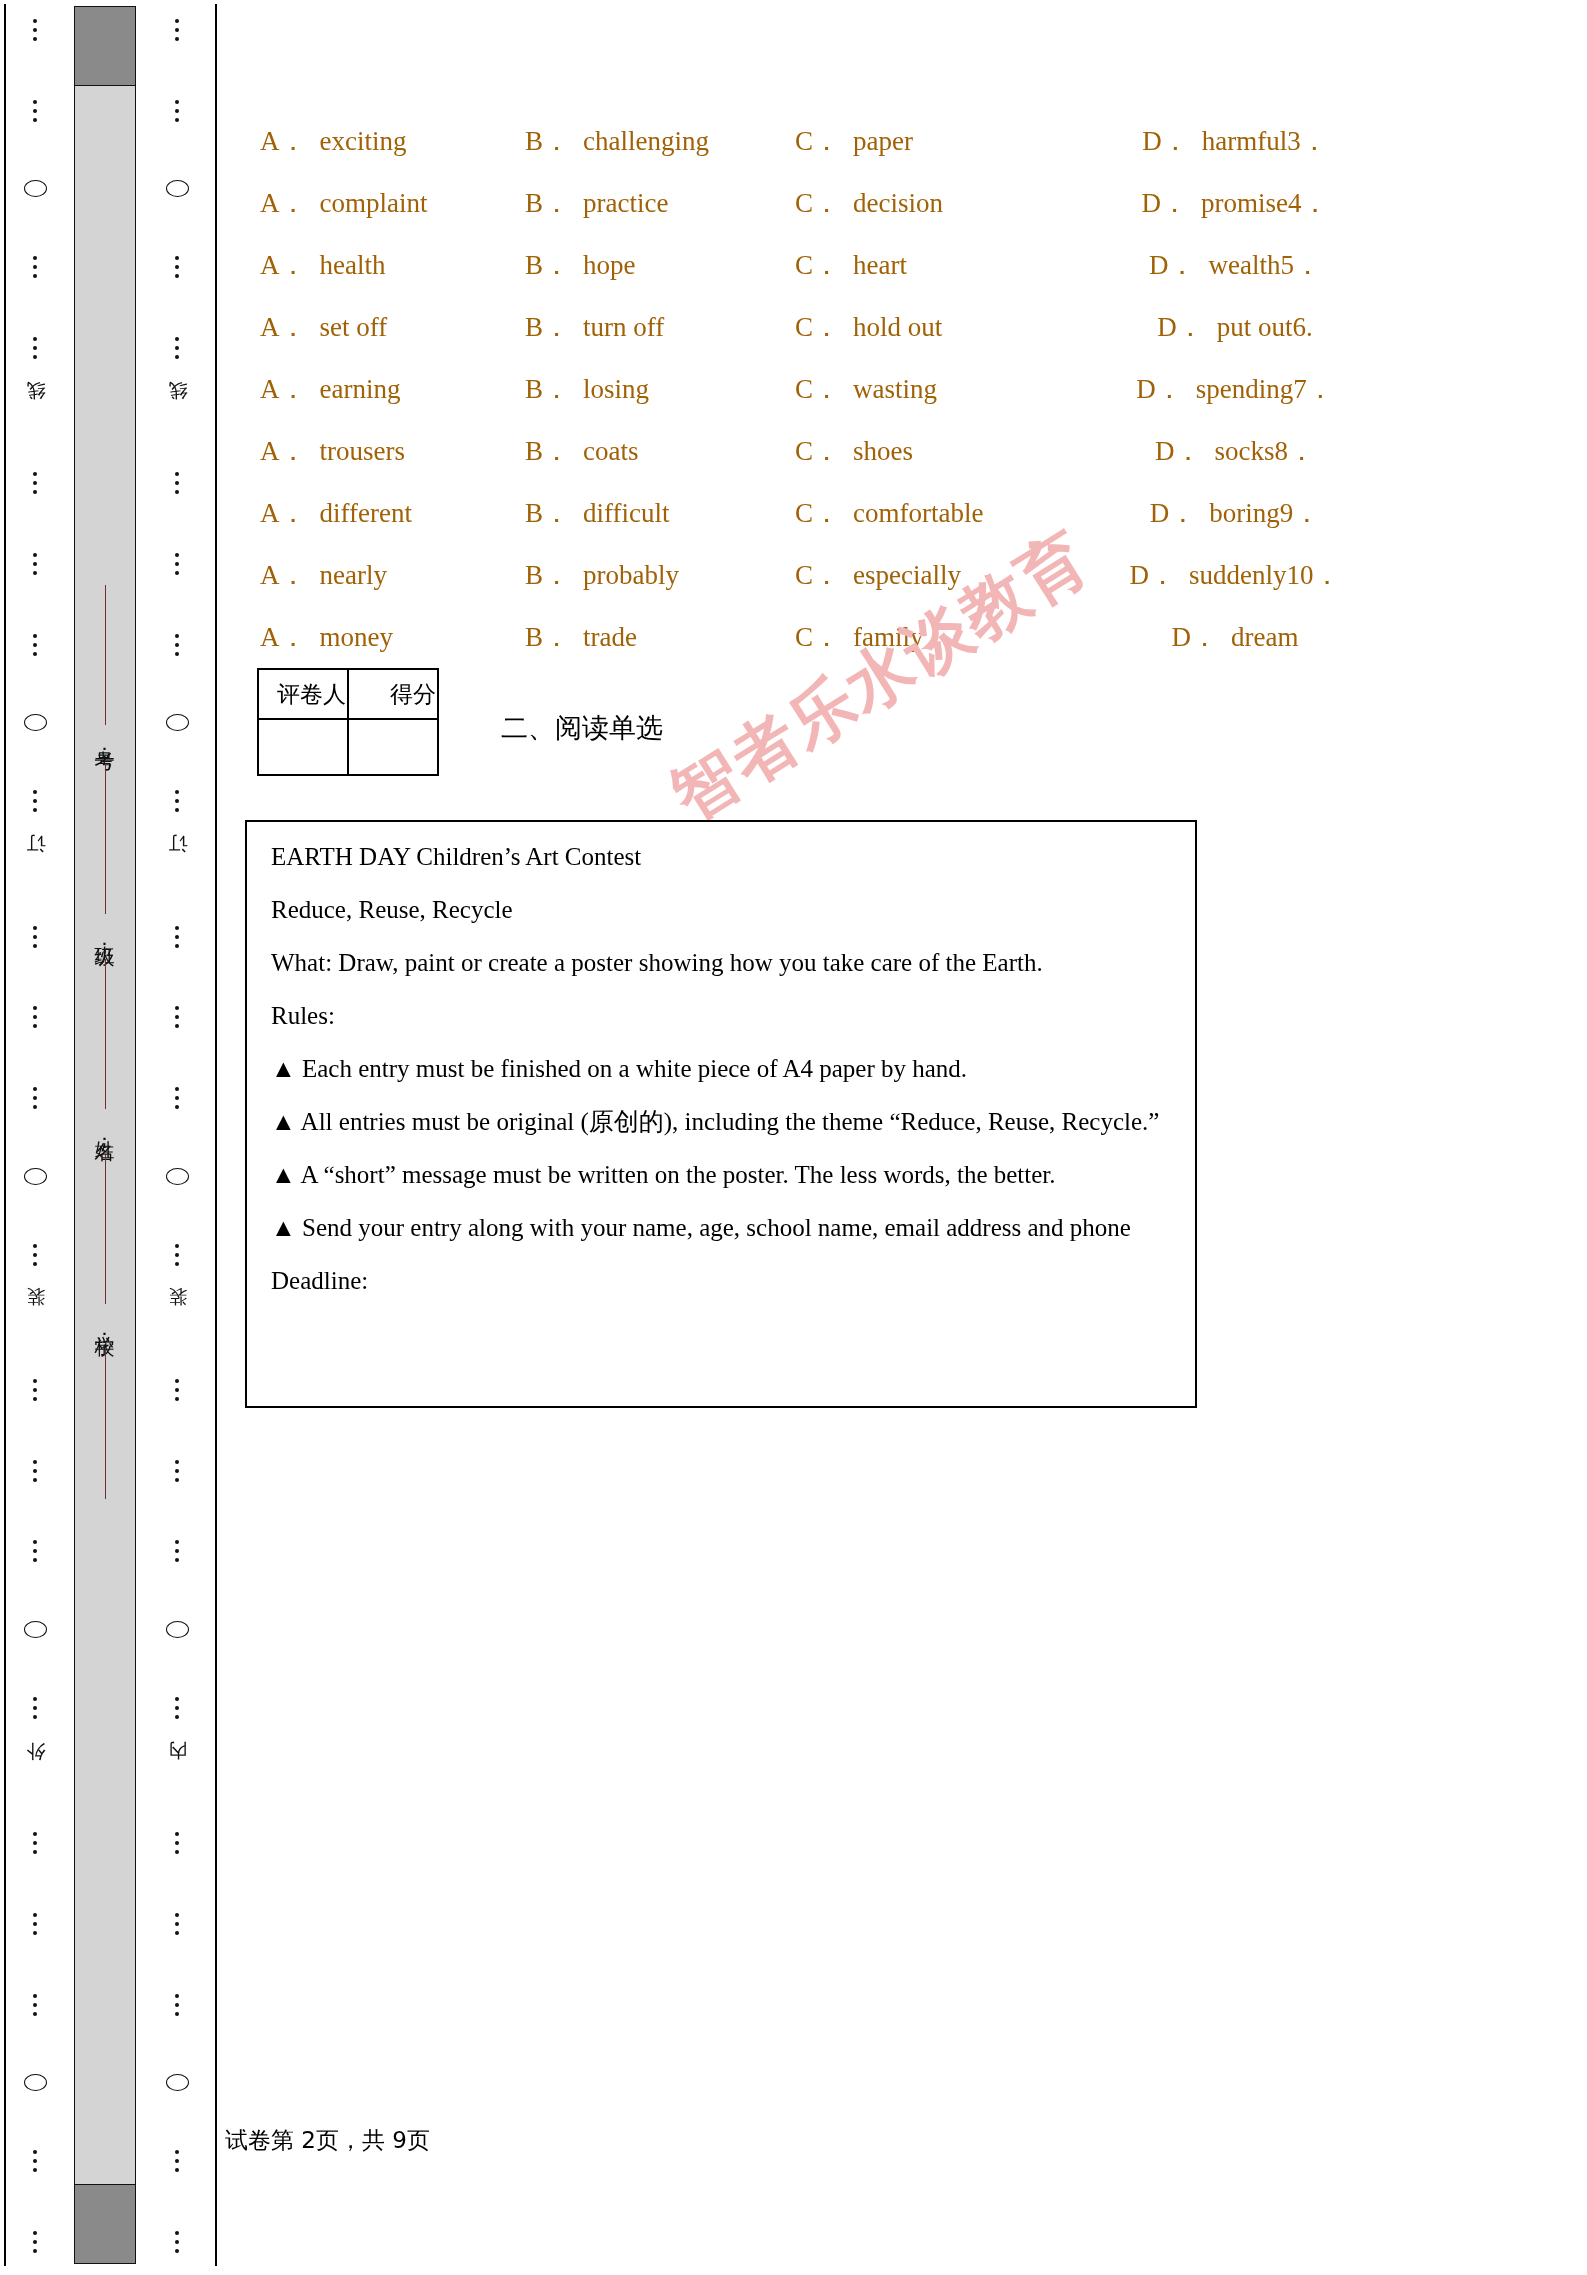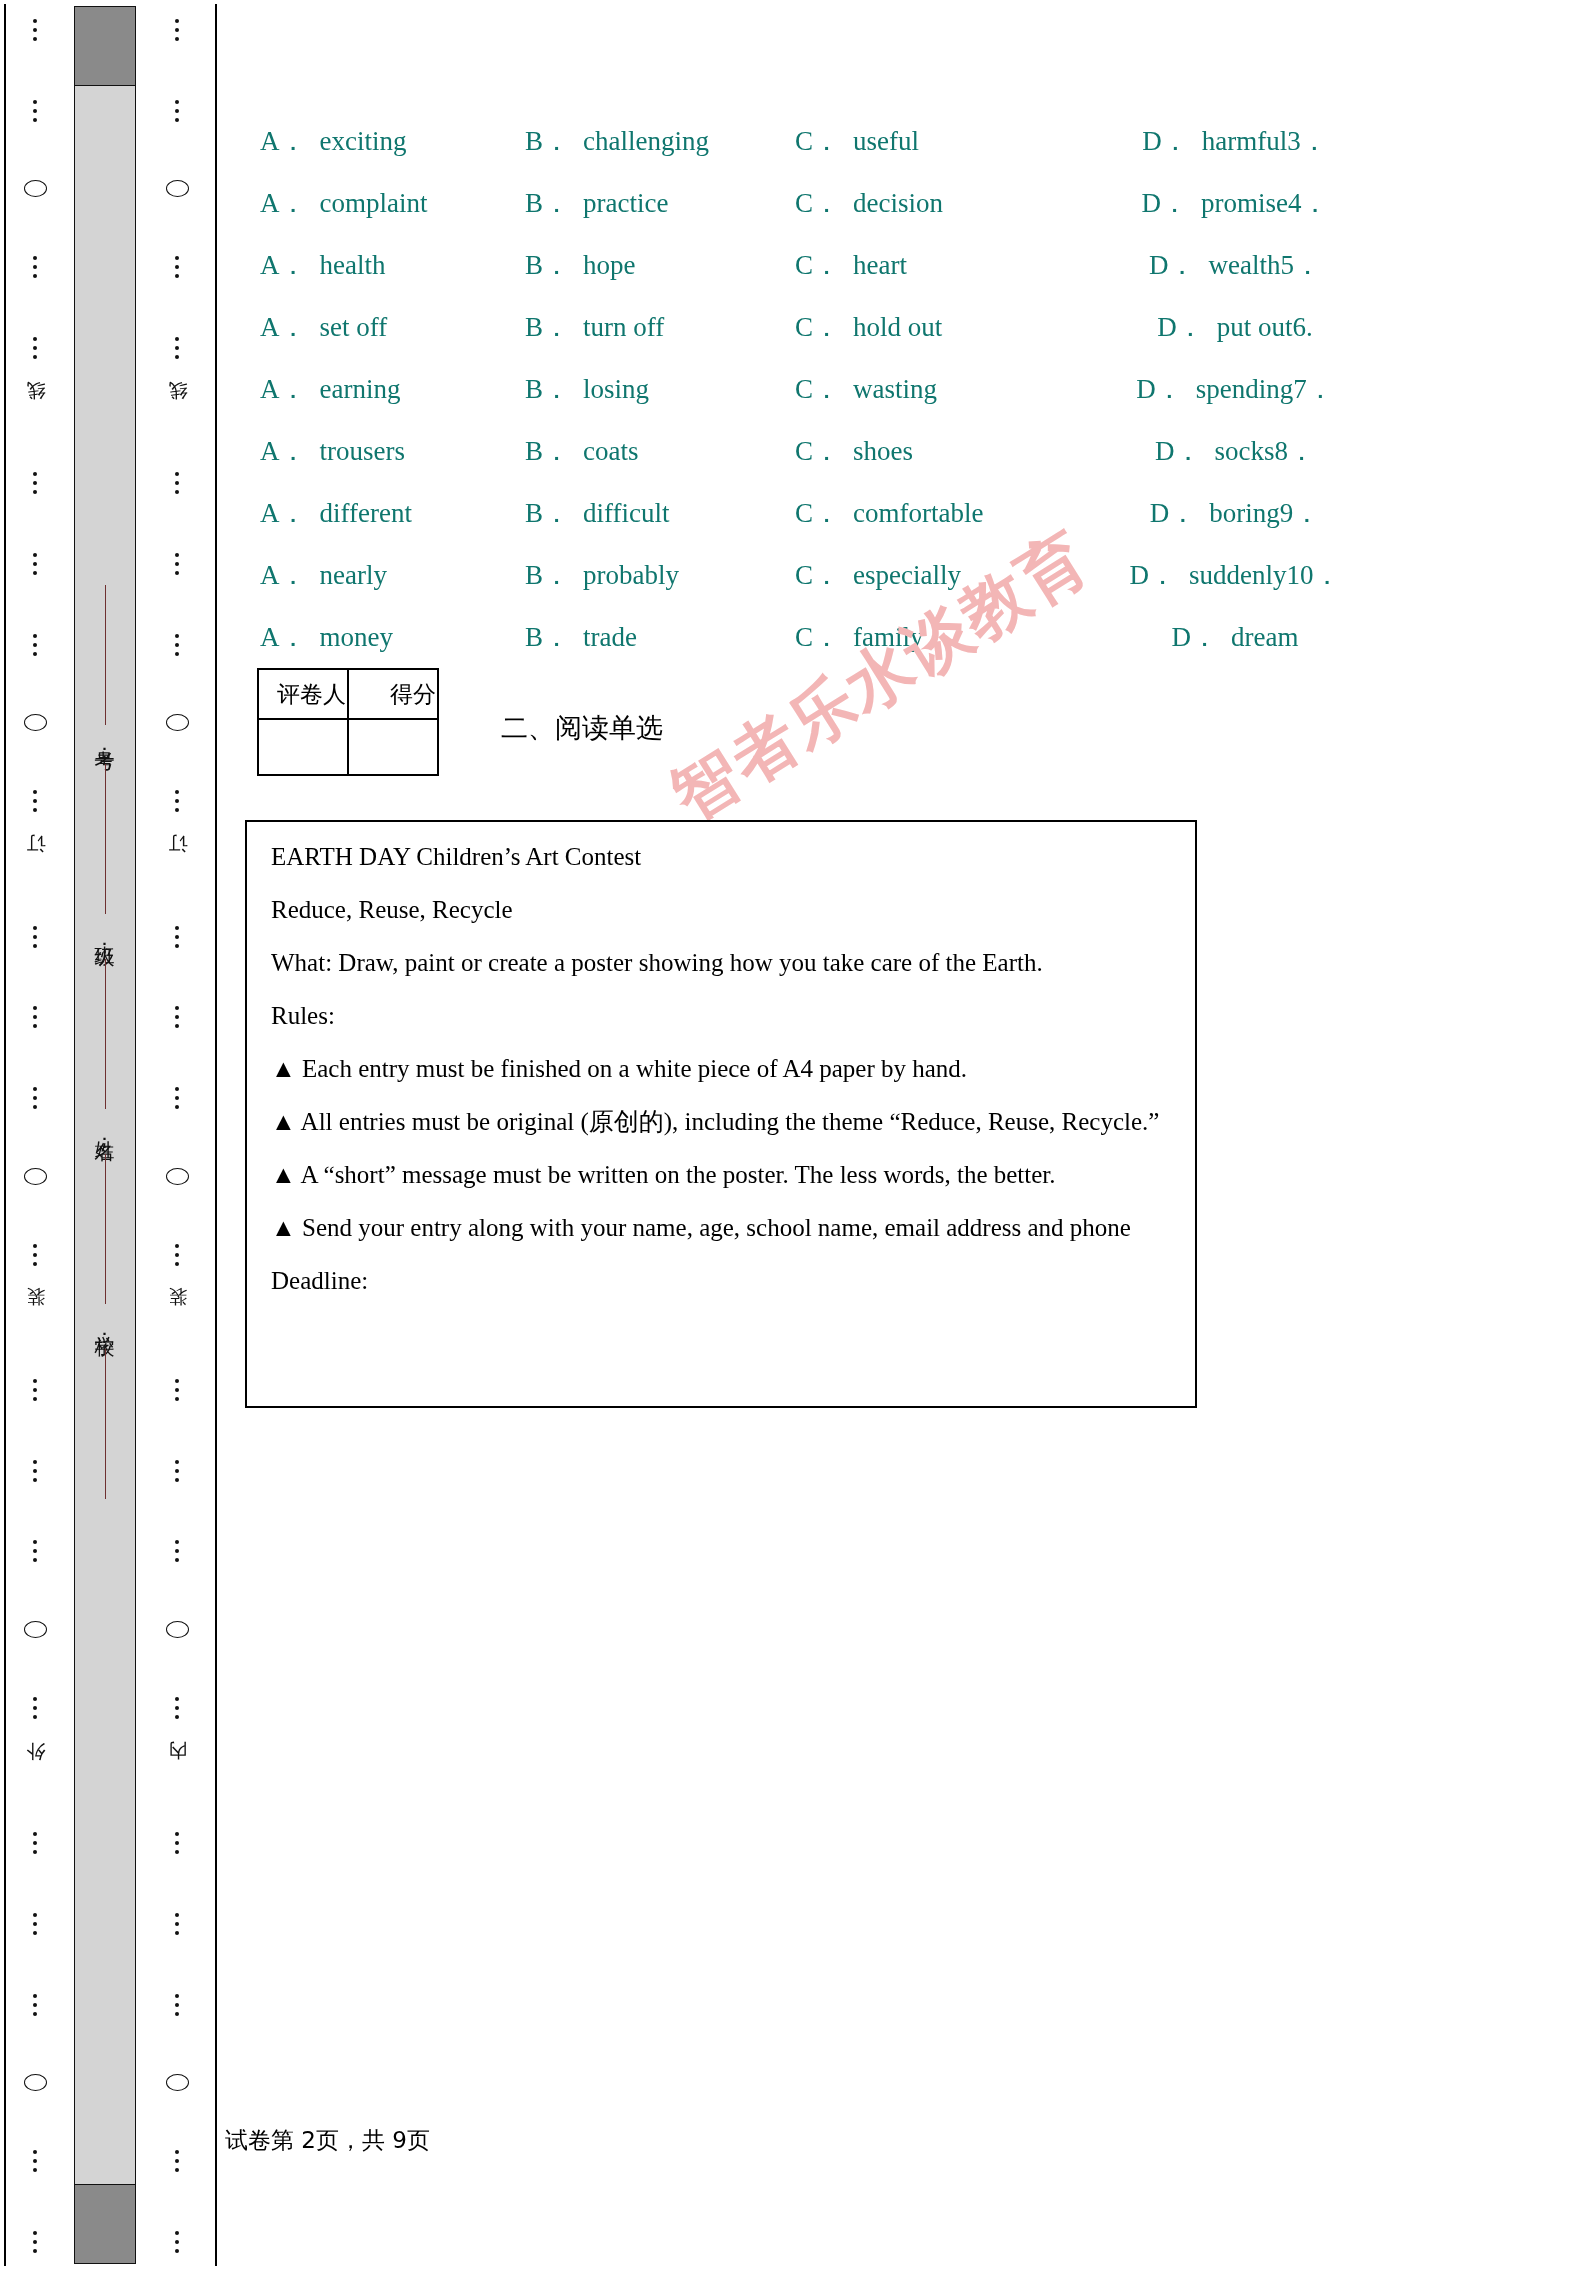--- a/index.html
+++ b/index.html
@@ -79,21 +79,21 @@
   }
 
   
   #options-block{
     position:absolute;left:35px;top:128px;width:1255px;
   }
   .opt-row{
     display:flex;height:62px;align-items:flex-start;
   }
   .opt-cell{
-    font-size:27px;color:#0f766e;white-space:nowrap;line-height:1;
+    font-size:27px;color:#a16207;white-space:nowrap;line-height:1;
   }
   .opt-cell .opt-letter{letter-spacing:0;}
   .opt-cell .opt-text{margin-left:13px;}
   .c-a{width:265px;}
   .c-b{width:270px;}
   .c-c{width:275px;}
   .c-d{width:330px;text-align:center;}
 
   
   #grader-row{
@@ -412,21 +412,21 @@
     <div class="seal-cap" id="seal-cap-bottom"></div>
   </div>
 </div>
 
 <div id="main">
 
   <div id="options-block">
       <div class="opt-row">
         <div class="opt-cell c-a"><span class="opt-letter">A．</span><span class="opt-text">exciting</span></div>
         <div class="opt-cell c-b"><span class="opt-letter">B．</span><span class="opt-text">challenging</span></div>
-        <div class="opt-cell c-c"><span class="opt-letter">C．</span><span class="opt-text">useful</span></div>
+        <div class="opt-cell c-c"><span class="opt-letter">C．</span><span class="opt-text">paper</span></div>
         <div class="opt-cell c-d"><span class="opt-letter">D．</span><span class="opt-text">harmful3．</span></div>
       </div>
       <div class="opt-row">
         <div class="opt-cell c-a"><span class="opt-letter">A．</span><span class="opt-text">complaint</span></div>
         <div class="opt-cell c-b"><span class="opt-letter">B．</span><span class="opt-text">practice</span></div>
         <div class="opt-cell c-c"><span class="opt-letter">C．</span><span class="opt-text">decision</span></div>
         <div class="opt-cell c-d"><span class="opt-letter">D．</span><span class="opt-text">promise4．</span></div>
       </div>
       <div class="opt-row">
         <div class="opt-cell c-a"><span class="opt-letter">A．</span><span class="opt-text">health</span></div>

